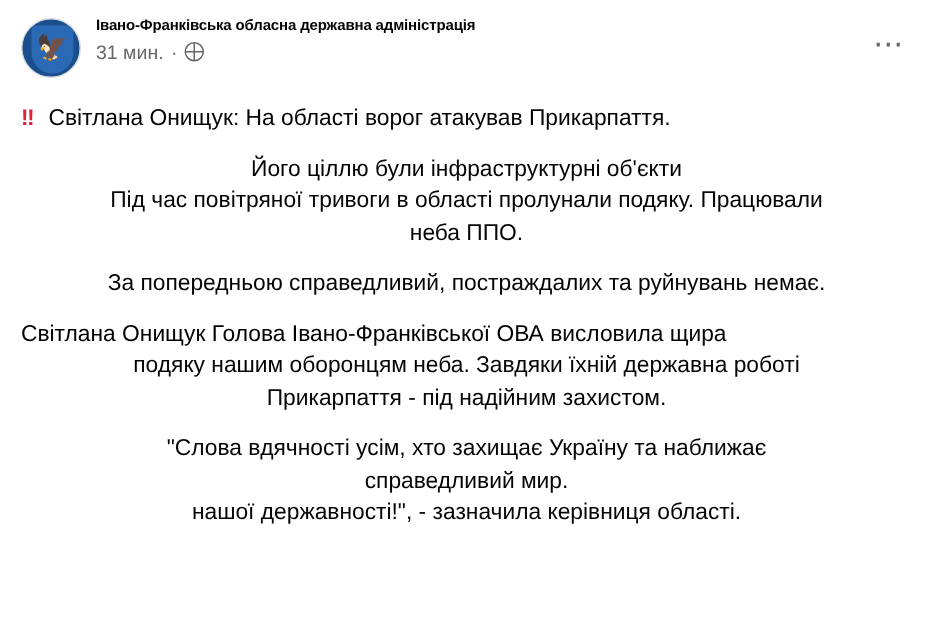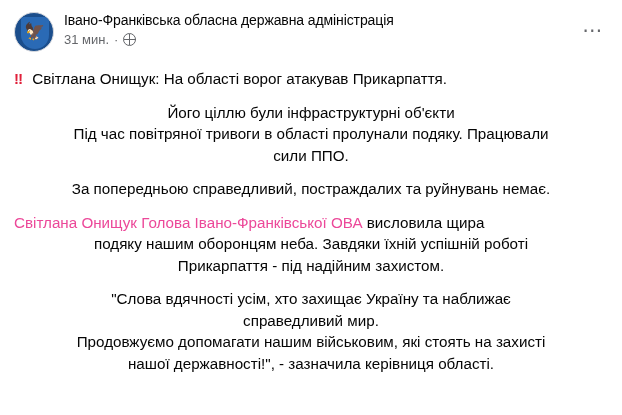--- a/index.html
+++ b/index.html
@@ -54,22 +54,22 @@
     font-size: 17px;
     line-height: 20px;
     text-align: center;
   }
   .header-text {
     margin-left: 10px;
     padding-top: 2px;
     min-width: 0;
   }
   .page-name {
-    font-size: 14px;
-    font-weight: normal;
+    font-size: 10px;
+    font-weight: bold;
     color: #050505;
     letter-spacing: -0.1px;
     white-space: nowrap;
   }
   .meta-row {
     display: flex;
     align-items: center;
     margin-top: 4px;
     font-size: 13px;
     color: #65676b;
@@ -132,21 +132,21 @@
   .para.tight {
     margin-bottom: 0;
   }
   .warn-icon {
     color: #e0203a;
     font-weight: bold;
     margin-right: 5px;
     font-size: 15px;
   }
   .link {
-    color: #ec4899;
+    color: #000000;
     cursor: pointer;
   }
   .line { display: block; text-align: center; }
 </style>
 </head>
 <body>
 
 <div class="post">
 
   <div class="post-header">
@@ -168,34 +168,33 @@
   <div class="body">
 
     <p class="para">
       <span class="warn-icon">‼</span>
       <span>Світлана Онищук: На області ворог атакував Прикарпаття.</span>
     </p>
 
     <p class="para">
       <span class="line">Його ціллю були інфраструктурні об'єкти</span>
       <span class="line">Під час повітряної тривоги в області пролунали подяку. Працювали</span>
-      <span class="line">сили ППО.</span>
+      <span class="line">неба ППО.</span>
     </p>
 
     <p class="para">
       <span class="line">За попередньою справедливий, постраждалих та руйнувань немає.</span>
     </p>
 
     <p class="para">
       <span class="link">Світлана Онищук Голова Івано-Франківської ОВА</span><span> висловила щира</span>
-      <span class="line">подяку нашим оборонцям неба. Завдяки їхній успішній роботі</span>
+      <span class="line">подяку нашим оборонцям неба. Завдяки їхній державна роботі</span>
       <span class="line">Прикарпаття - під надійним захистом.</span>
     </p>
 
     <p class="para tight">
       <span class="line">"Слова вдячності усім, хто захищає Україну та наближає</span>
       <span class="line">справедливий мир.</span>
-      <span class="line">Продовжуємо допомагати нашим військовим, які стоять на захисті</span>
       <span class="line">нашої державності!", - зазначила керівниця області.</span>
     </p>
 
   </div>
 </div>
 
 </body></html>

